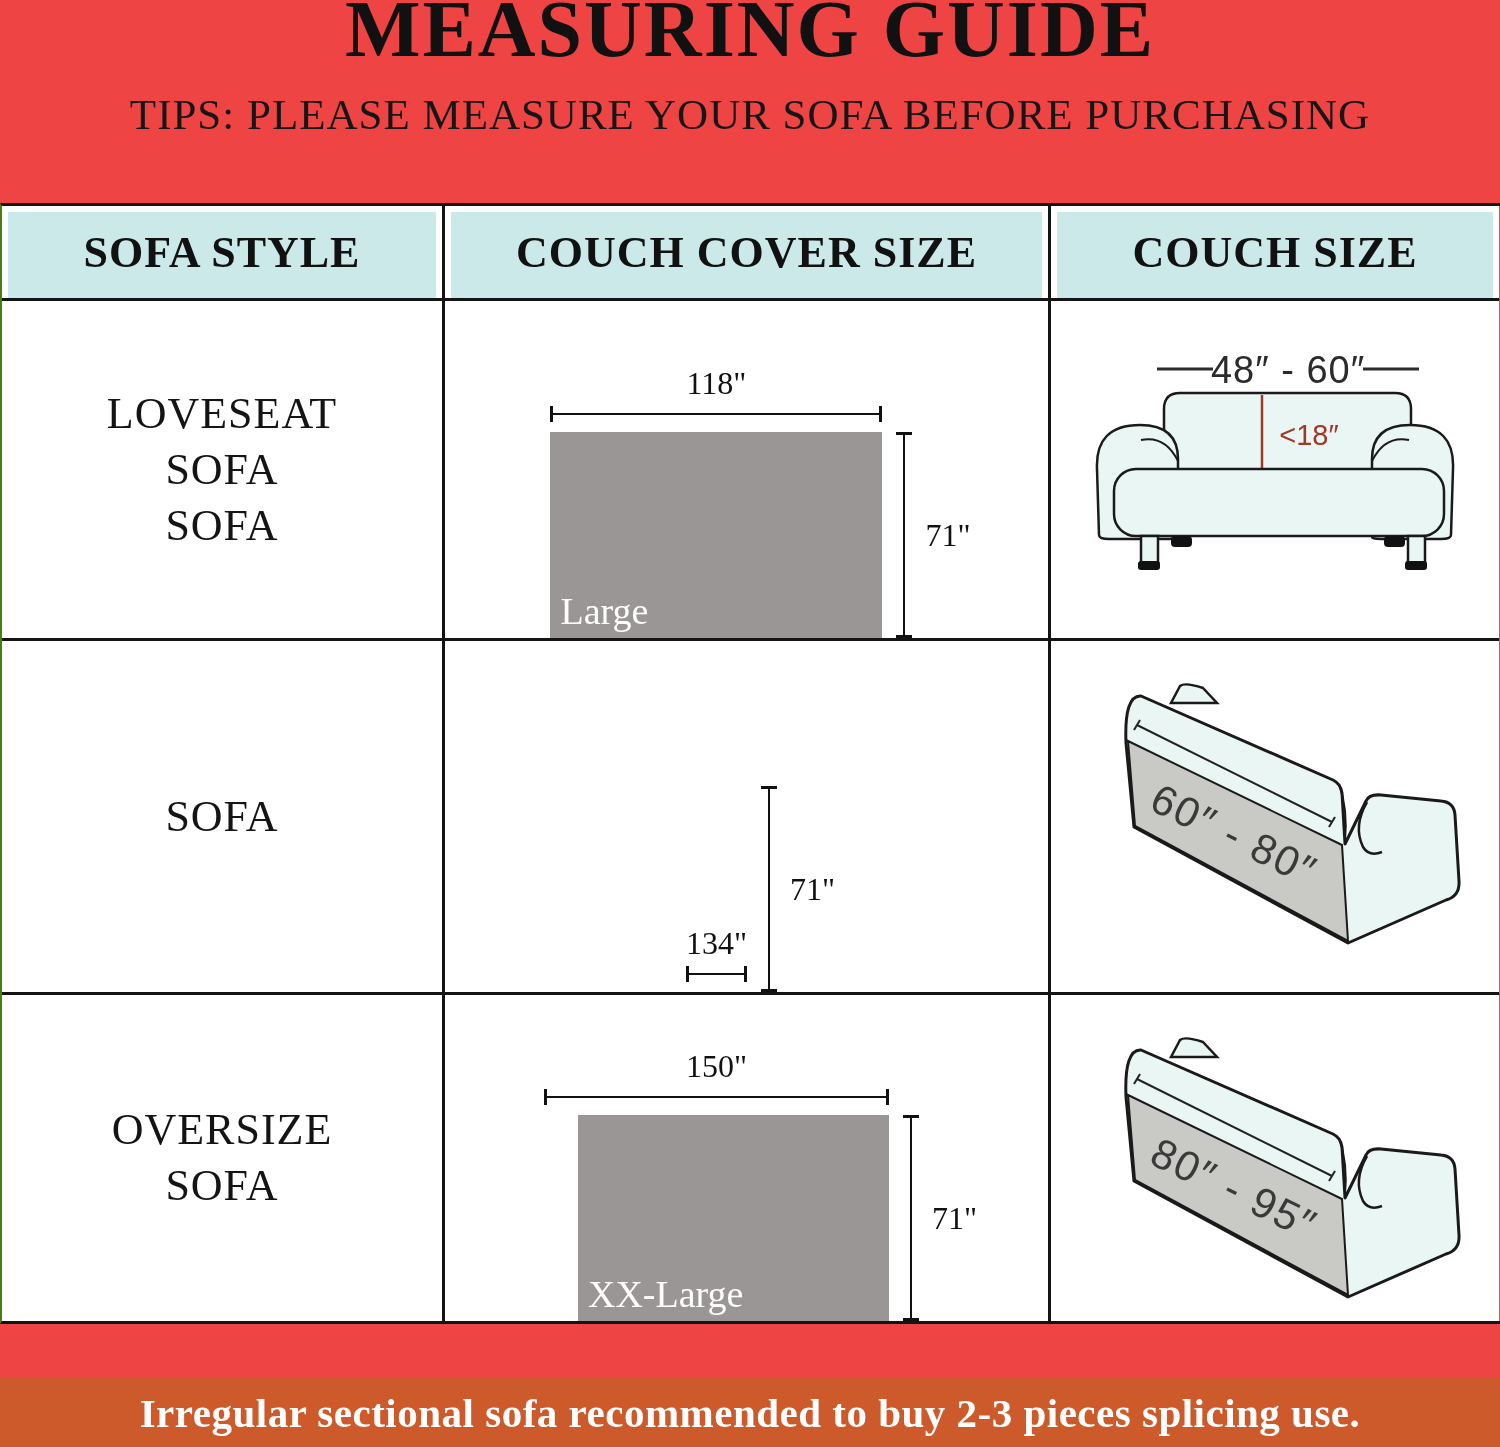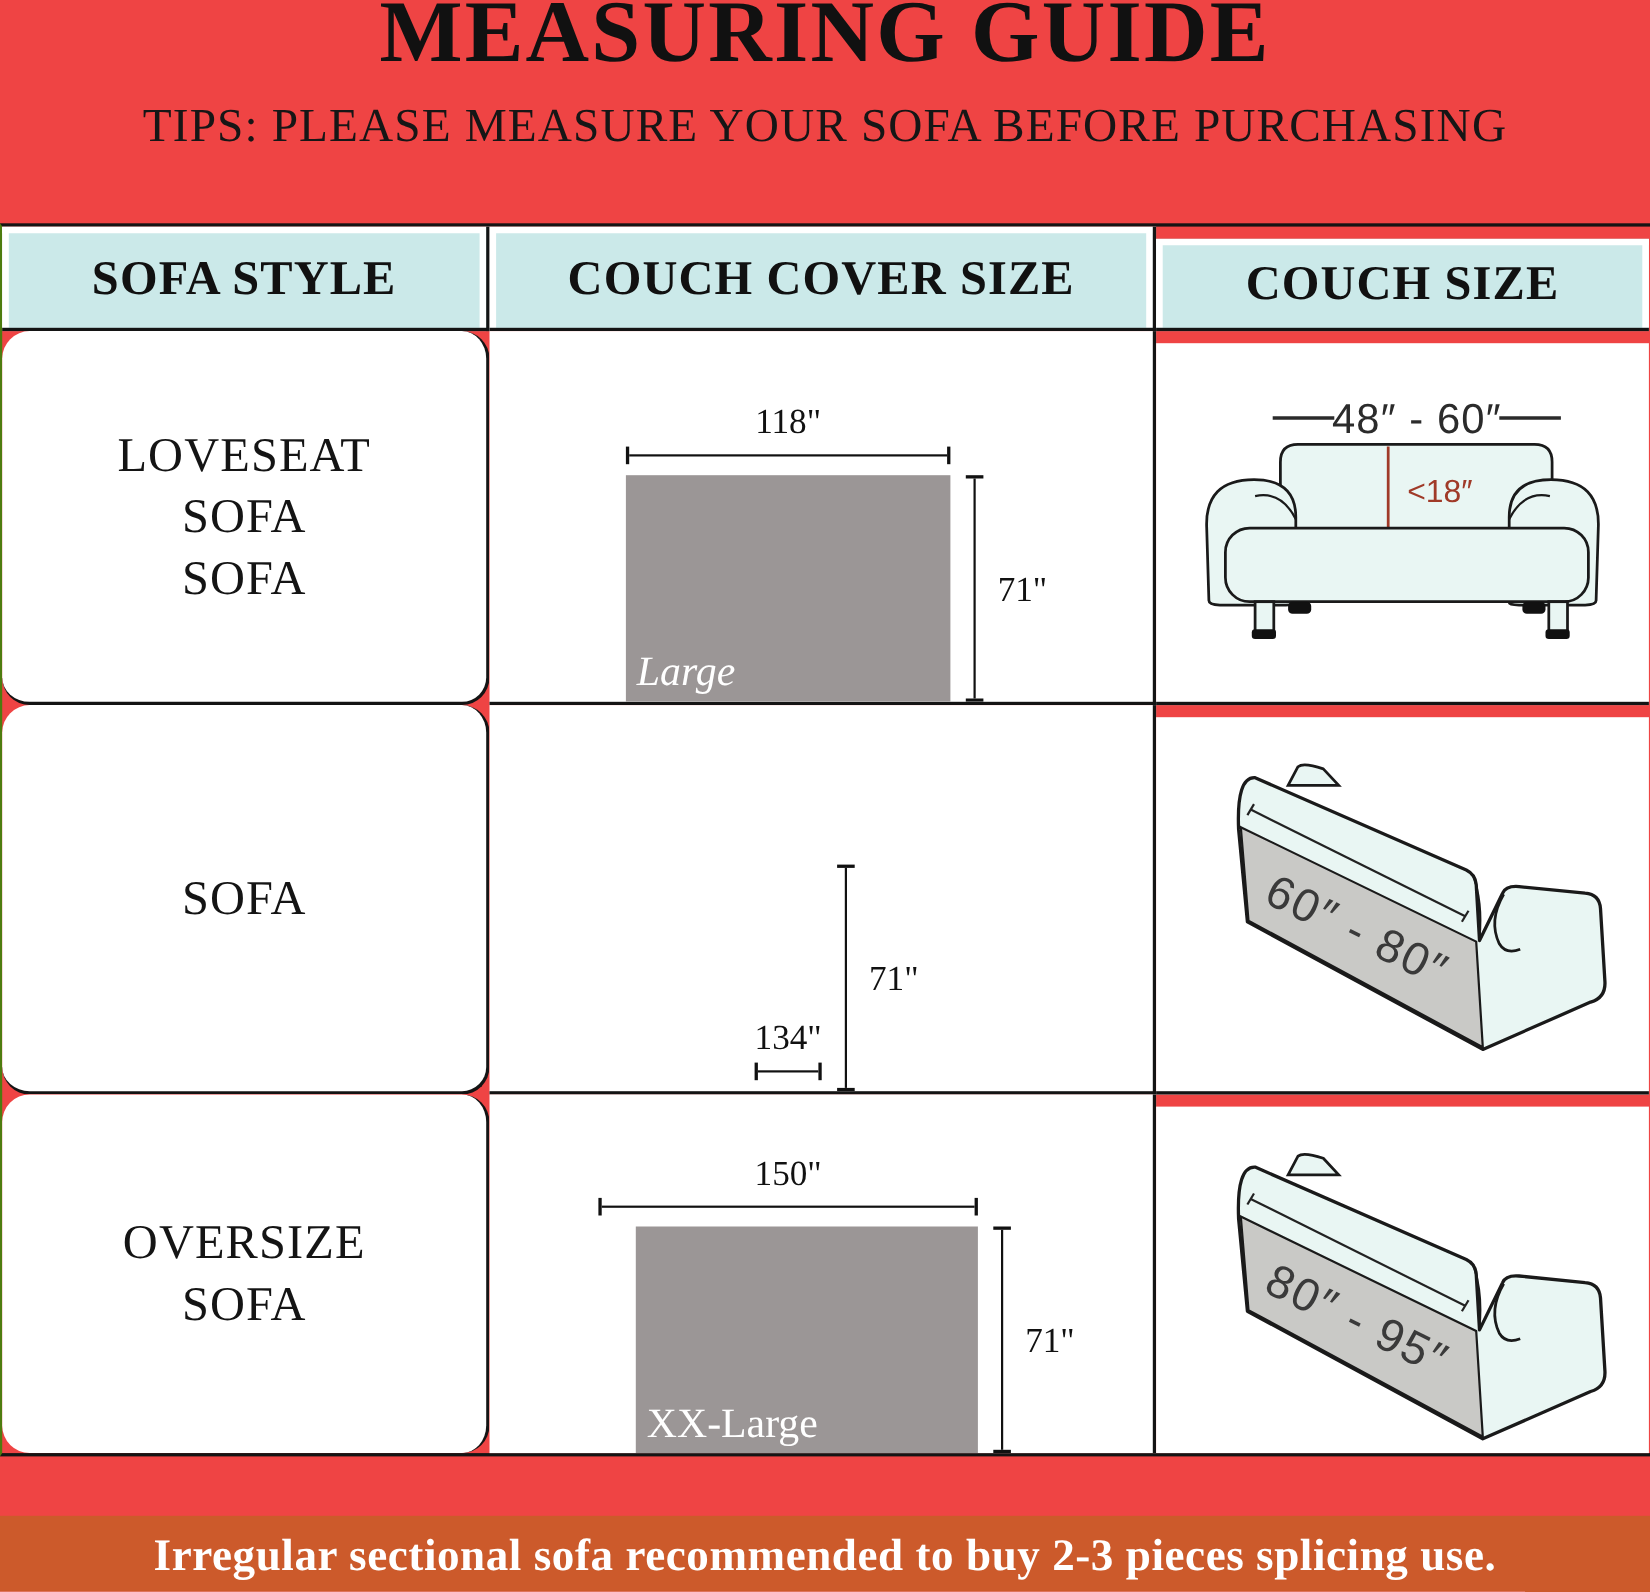--- a/index.html
+++ b/index.html
@@ -14,41 +14,41 @@
               font-size:43px; font-weight:400; letter-spacing:1px; color:#161616; line-height:1; }
 
   
   .guide-table { position:absolute; top:203px; left:0; width:1500px; height:1121px;
                  display:grid; grid-template-columns:443px 606px 448px;
                  grid-template-rows:95px 340px 354px 326px;
                  border-top:3px solid #141414; border-bottom:3px solid #141414;
                  border-left:2px solid #4d7c0f; }
   .cell { border-right:3px solid #141414; border-bottom:3px solid #141414;
           position:relative; overflow:hidden; background:#fff; }
-  .cell.last-col { border-right:none;margin-top:11px; }
+  .cell.last-col { border-right:none; }
   .cell.last-row { border-bottom:none; }
 
   .head-cell { background:#cbe9e9; display:flex; align-items:center; justify-content:center;
                box-shadow: inset 0 6px 0 #fff, inset 6px 0 0 #fff, inset -6px 0 0 #fff;
                font-size:44px; font-weight:700; letter-spacing:1px; color:#111; }
 
   .style-cell { display:flex; flex-direction:column; align-items:center; justify-content:center;
-                font-size:44px; color:#141414; line-height:56px; letter-spacing:1px; text-align:center;border-radius:25px; }
+                font-size:44px; color:#141414; line-height:56px; letter-spacing:1px; text-align:center; }
 
   
   .cover-cell { display:flex; justify-content:center; }
   .cover-inner { display:flex; align-items:flex-end; gap:14px; transform:translateX(14px); }
   .cover-left { display:flex; flex-direction:column; align-items:center; padding-top:18px; }
   .dim-label { font-size:32px; color:#111; line-height:34px; }
   .hdim { height:16px; margin-top:6px; margin-bottom:10px; align-self:stretch;
           border-left:3px solid #111; border-right:3px solid #111;
           display:flex; align-items:center; }
   .hdim::before { content:""; flex:1; height:2px; background:#111; }
   .cover-rect { height:206px; background:#9b9696; display:flex; align-items:flex-end; }
-  .w1 { width:295px;font-style:italic; } .w2 { width:321px; } .w3 { width:311px;margin-left:34px; }
+  .w1 { width:332px; } .w2 { width:321px; } .w3 { width:311px;margin-left:34px; }
   .size-name { color:#fff; font-size:38px; padding:0 0 8px 10px; line-height:1; }
   .cover-right { display:flex; align-items:center; gap:13px; height:206px; }
   .vdim { width:16px; height:206px; border-top:3px solid #111; border-bottom:3px solid #111;
           display:flex; justify-content:center; }
   .vdim::before { content:""; width:2px; background:#111; }
 
   
   .couch-cell { display:flex; align-items:flex-start; justify-content:center;text-align:right; }
   .couch-cell svg { display:block; }
   .sans-label { font-family:"Liberation Sans", sans-serif; }

